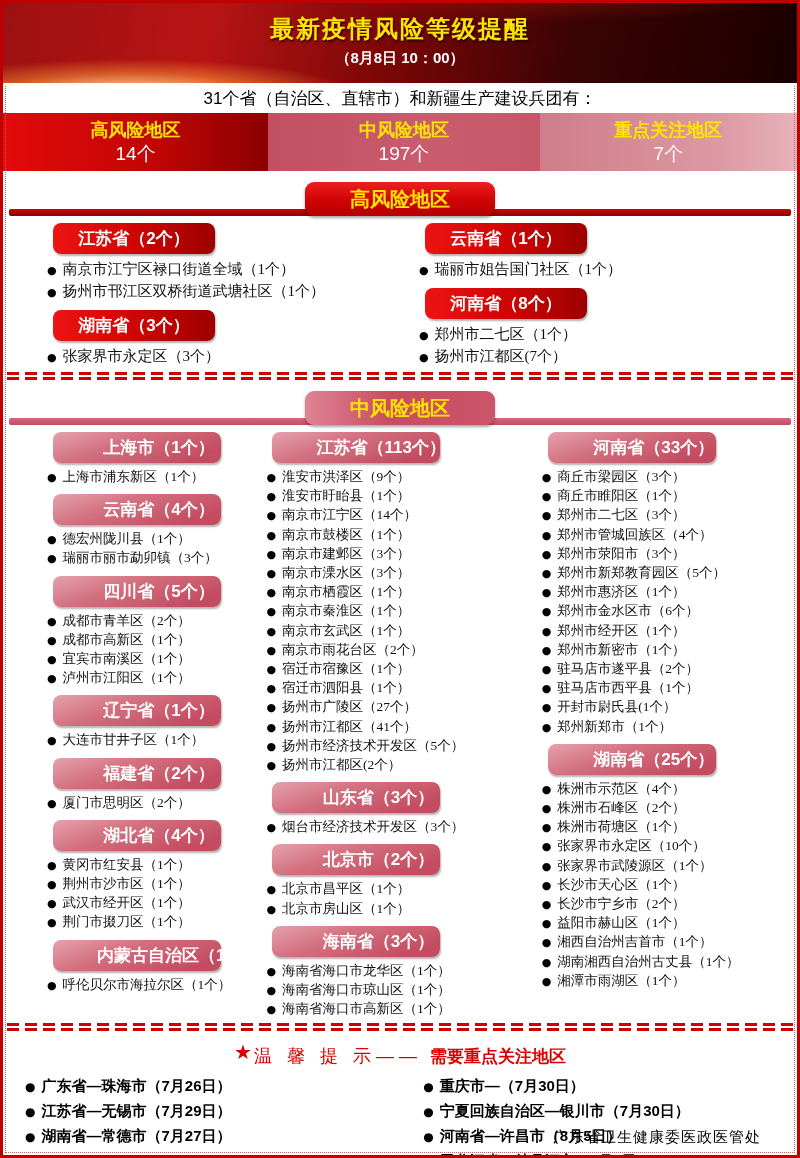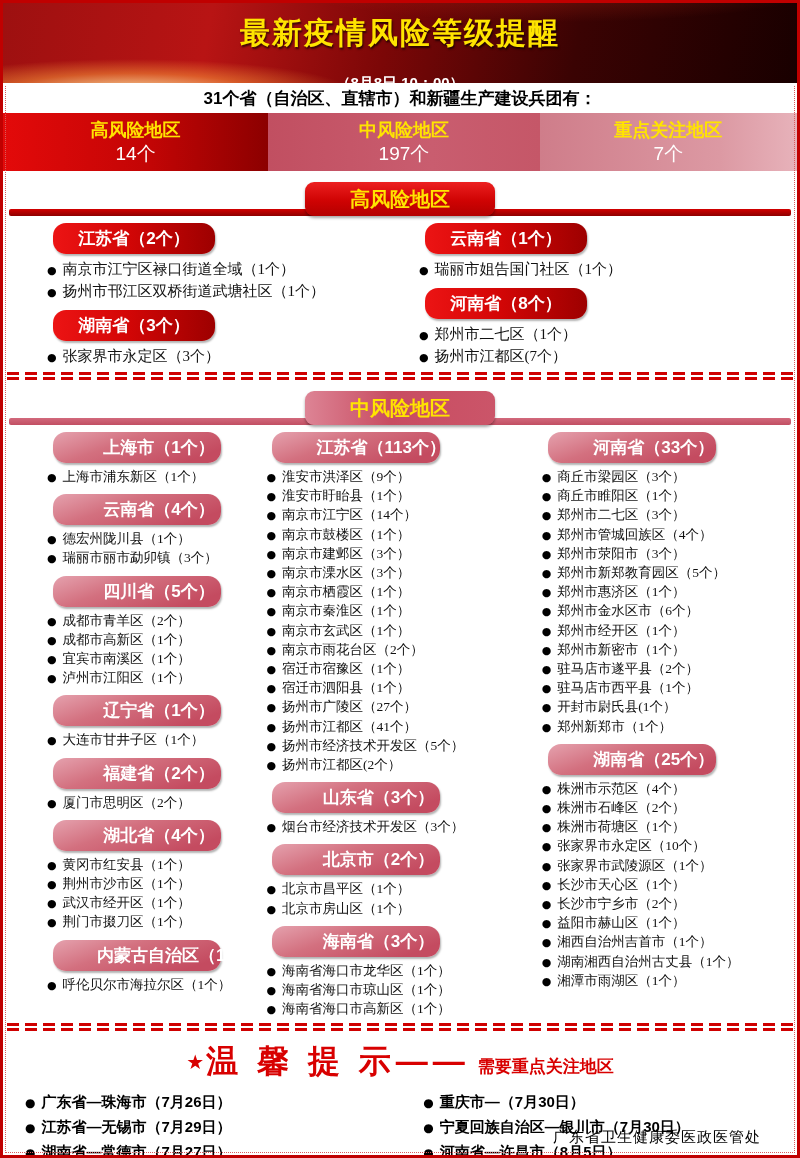--- a/index.html
+++ b/index.html
@@ -14,26 +14,26 @@
   
   .hero {
     height:82px; position:relative; text-align:center; color:#fff;
     background:
       radial-gradient(ellipse 40% 60% at 16% 112%, rgba(255,236,180,.95), rgba(255,160,60,.5) 40%, transparent 70%),
       radial-gradient(ellipse 60% 90% at 70% -30%, rgba(255,60,30,.35), transparent 60%),
       linear-gradient(100deg, #9d1010 0%, #b81414 26%, #7c0707 48%, #3a0303 72%, #190000 100%);
     border-bottom:2px solid #fff;
   }
   .hero-title {
-    padding-top:10px; font-size:30px; font-weight:bold; color:#ffe400;
+    padding-top:10px; font-size:24px; font-weight:bold; color:#ffe400;
     letter-spacing:2px; text-shadow:1px 2px 2px rgba(0,0,0,.65);
   }
-  .hero-sub { margin-top:20px; font-size:15px; font-weight:bold; color:#ffffff; }
-  
-  .scope { height:28px; line-height:28px; text-align:center; font-size:17px; font-weight:bold; color:#000; }
+  .hero-sub { margin-top:4px; font-size:15px; font-weight:bold; color:#ffffff; }
+  
+  .scope { height:28px; line-height:28px; text-align:center; font-size:17px; font-weight:normal; color:#000; }
   
   .summary { display:flex; height:58px; }
   .seg { display:flex; flex-direction:column; justify-content:center; text-align:center; }
   .seg-high  { flex:0 0 33.4%; background:linear-gradient(90deg,#e30a0a 0%, #c30505 55%, #8c0000 100%); }
   .seg-mid   { flex:0 0 34.2%; background:linear-gradient(90deg,#c14f61 0%, #c95d6f 60%, #c55768 100%); }
   .seg-watch { flex:0 0 32.4%; background:linear-gradient(90deg,#cf7d8a 0%, #dc99a3 70%, #e7b2ba 100%); }
   .seg-label { font-size:18px; font-weight:bold; color:#ffe400; line-height:24px; }
   .seg-count { font-size:19px; font-weight:normal; color:#ffffff; line-height:24px; }
   
   .sec-head { position:relative; margin-top:11px; text-align:center; }
@@ -48,21 +48,21 @@
   .sec-bar.high { background:linear-gradient(180deg,#d30000,#8e0000); }
   .sec-bar.mid  { background:linear-gradient(180deg,#d2697c,#c14f63); }
   
   .cols { display:flex; align-items:flex-start; padding:0 6px 0 44px; }
   .hr-cols .risk-col { flex:0 0 50%; }
   .mr-cols .risk-col:nth-child(1) { flex:0 0 29.5%; }
   .mr-cols .risk-col:nth-child(2) { flex:0 0 37%; }
   .mr-cols .risk-col:nth-child(3) { flex:0 0 33.5%; }
   .pbadge {
     display:block; width:168px; height:31px; line-height:31px; margin:7px 0 5px 6px;
-    text-align:center; font-size:17px; font-weight:bold; color:#fff; border-radius:13px;
+    text-align:center; font-size:17px; font-weight:bold; color:#fff; border-radius:8px;
     box-shadow:1px 2px 2px rgba(0,0,0,.3); white-space:nowrap;
   }
   .pbadge.hr { background:linear-gradient(90deg,#ec1414 0%, #d40606 45%, #9d0000 100%); }
   .pbadge.mr { background:linear-gradient(160deg,#e5a2ae 0%, #d3707f 38%, #c44b60 85%);padding-left:44px; }
   .hr-cols .pbadge { width:162px; }
   .blist { list-style:none; }
   .bitem { display:flex; align-items:baseline; font-family:"Liberation Serif", serif; color:#111; }
   .hr-item { font-size:15px; line-height:21px; }
   .mr-item { font-size:13.5px; line-height:18.2px; }
   .dot { flex:0 0 auto; font-size:11px; margin-right:6px; color:#000; font-family:"DejaVu Sans", sans-serif; }
@@ -70,21 +70,21 @@
   .divider {
     height:8px; margin:4px 4px 0 4px;
     background-image:
       repeating-linear-gradient(90deg,#cf0000 0 12px, transparent 12px 18px),
       repeating-linear-gradient(90deg,#cf0000 0 12px, transparent 12px 18px);
     background-size:100% 3px,100% 3px; background-position:0 0,0 5px; background-repeat:repeat-x;
   }
   
   .tips-head { margin-top:9px; text-align:center; white-space:nowrap; }
   .tips-star { color:#d80000; font-size:20px; vertical-align:3px; margin-right:2px; }
-  .tips-title { color:#d80000; font-size:32px; font-weight:bold; letter-spacing:5px; }
+  .tips-title { color:#d80000; font-size:18px; font-weight:normal; letter-spacing:5px; }
   .tips-sub { color:#d80000; font-size:17px; font-weight:bold; margin-left:8px;text-align:right; }
   .tips-cols { display:flex; padding:6px 6px 0 22px; }
   .tips-col:nth-child(1) { flex:0 0 52%; }
   .tips-col:nth-child(2) { flex:0 0 48%; }
   .tips-item { display:flex; align-items:baseline; font-size:15px; font-weight:bold; color:#000; line-height:24px; }
   .tips-item .dot { font-size:12px; }
   .credit {
     position:absolute; right:36px; bottom:8px; font-size:15px; color:#000;
     font-family:Liberation Serif, serif; letter-spacing:1px;
   }

